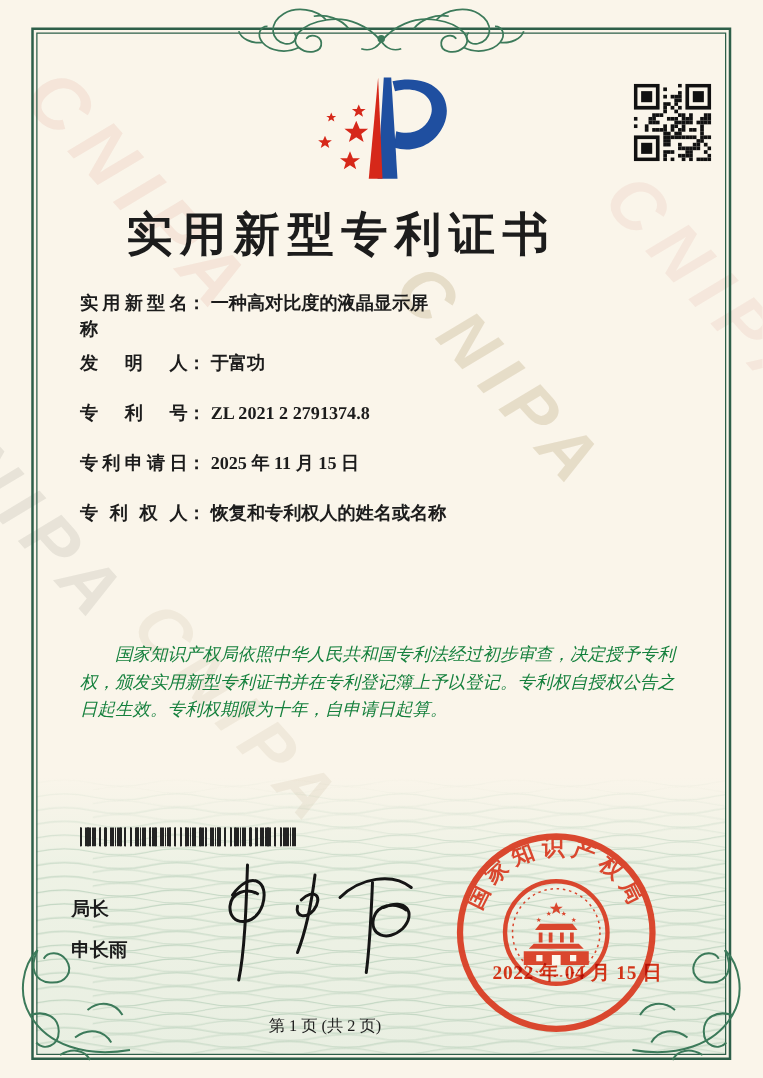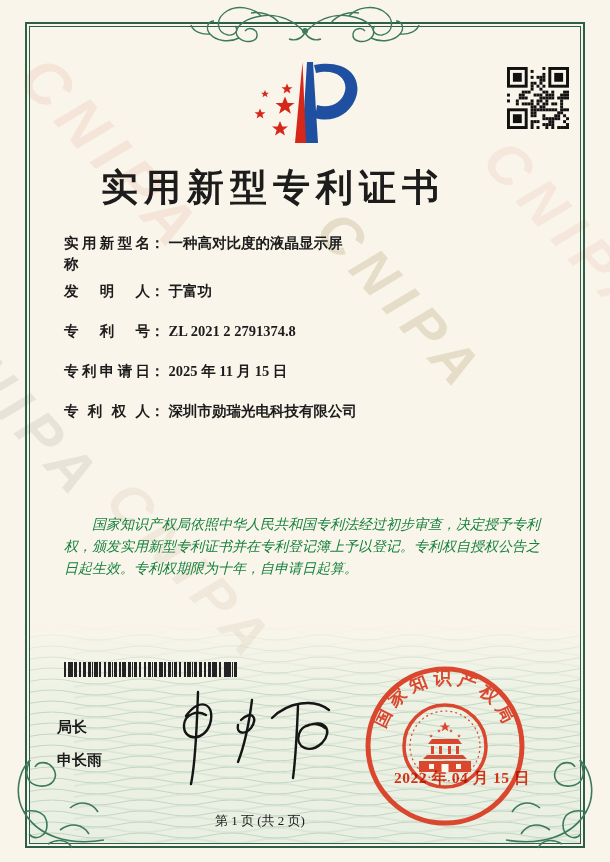--- a/index.html
+++ b/index.html
@@ -282,21 +282,21 @@
   <div class="row" style="top:281px">
     <span class="flabel">发明人</span><span class="colon">：</span><span class="fvalue">于富功</span>
   </div>
   <div class="row" style="top:321px">
     <span class="flabel">专利号</span><span class="colon">：</span><span class="fvalue">ZL 2021 2 2791374.8</span>
   </div>
   <div class="row" style="top:361px">
     <span class="flabel">专利申请日</span><span class="colon">：</span><span class="fvalue">2025 年 11 月 15 日</span>
   </div>
   <div class="row" style="top:401px">
-    <span class="flabel">专利权人</span><span class="colon">：</span><span class="fvalue">深圳市勋瑞光电科技有限公司</span>
+    <span class="flabel">专利权人</span><span class="colon">：</span><span class="fvalue">恢复和专利权人的姓名或名称</span>
   </div>
 
   <div class="para" style="top:514px">国家知识产权局依照中华人民共和国专利法经过初步审查，决定授予专利权，颁发实用新型专利证书并在专利登记簿上予以登记。专利权自授权公告之日起生效。专利权期限为十年，自申请日起算。</div>
 
   <div class="barcode"></div>
 
   <div class="director-title">局长</div>
   <div class="director-name">申长雨</div>
 
   <svg class="sig" width="200" height="110" viewBox="0 0 200 110">

